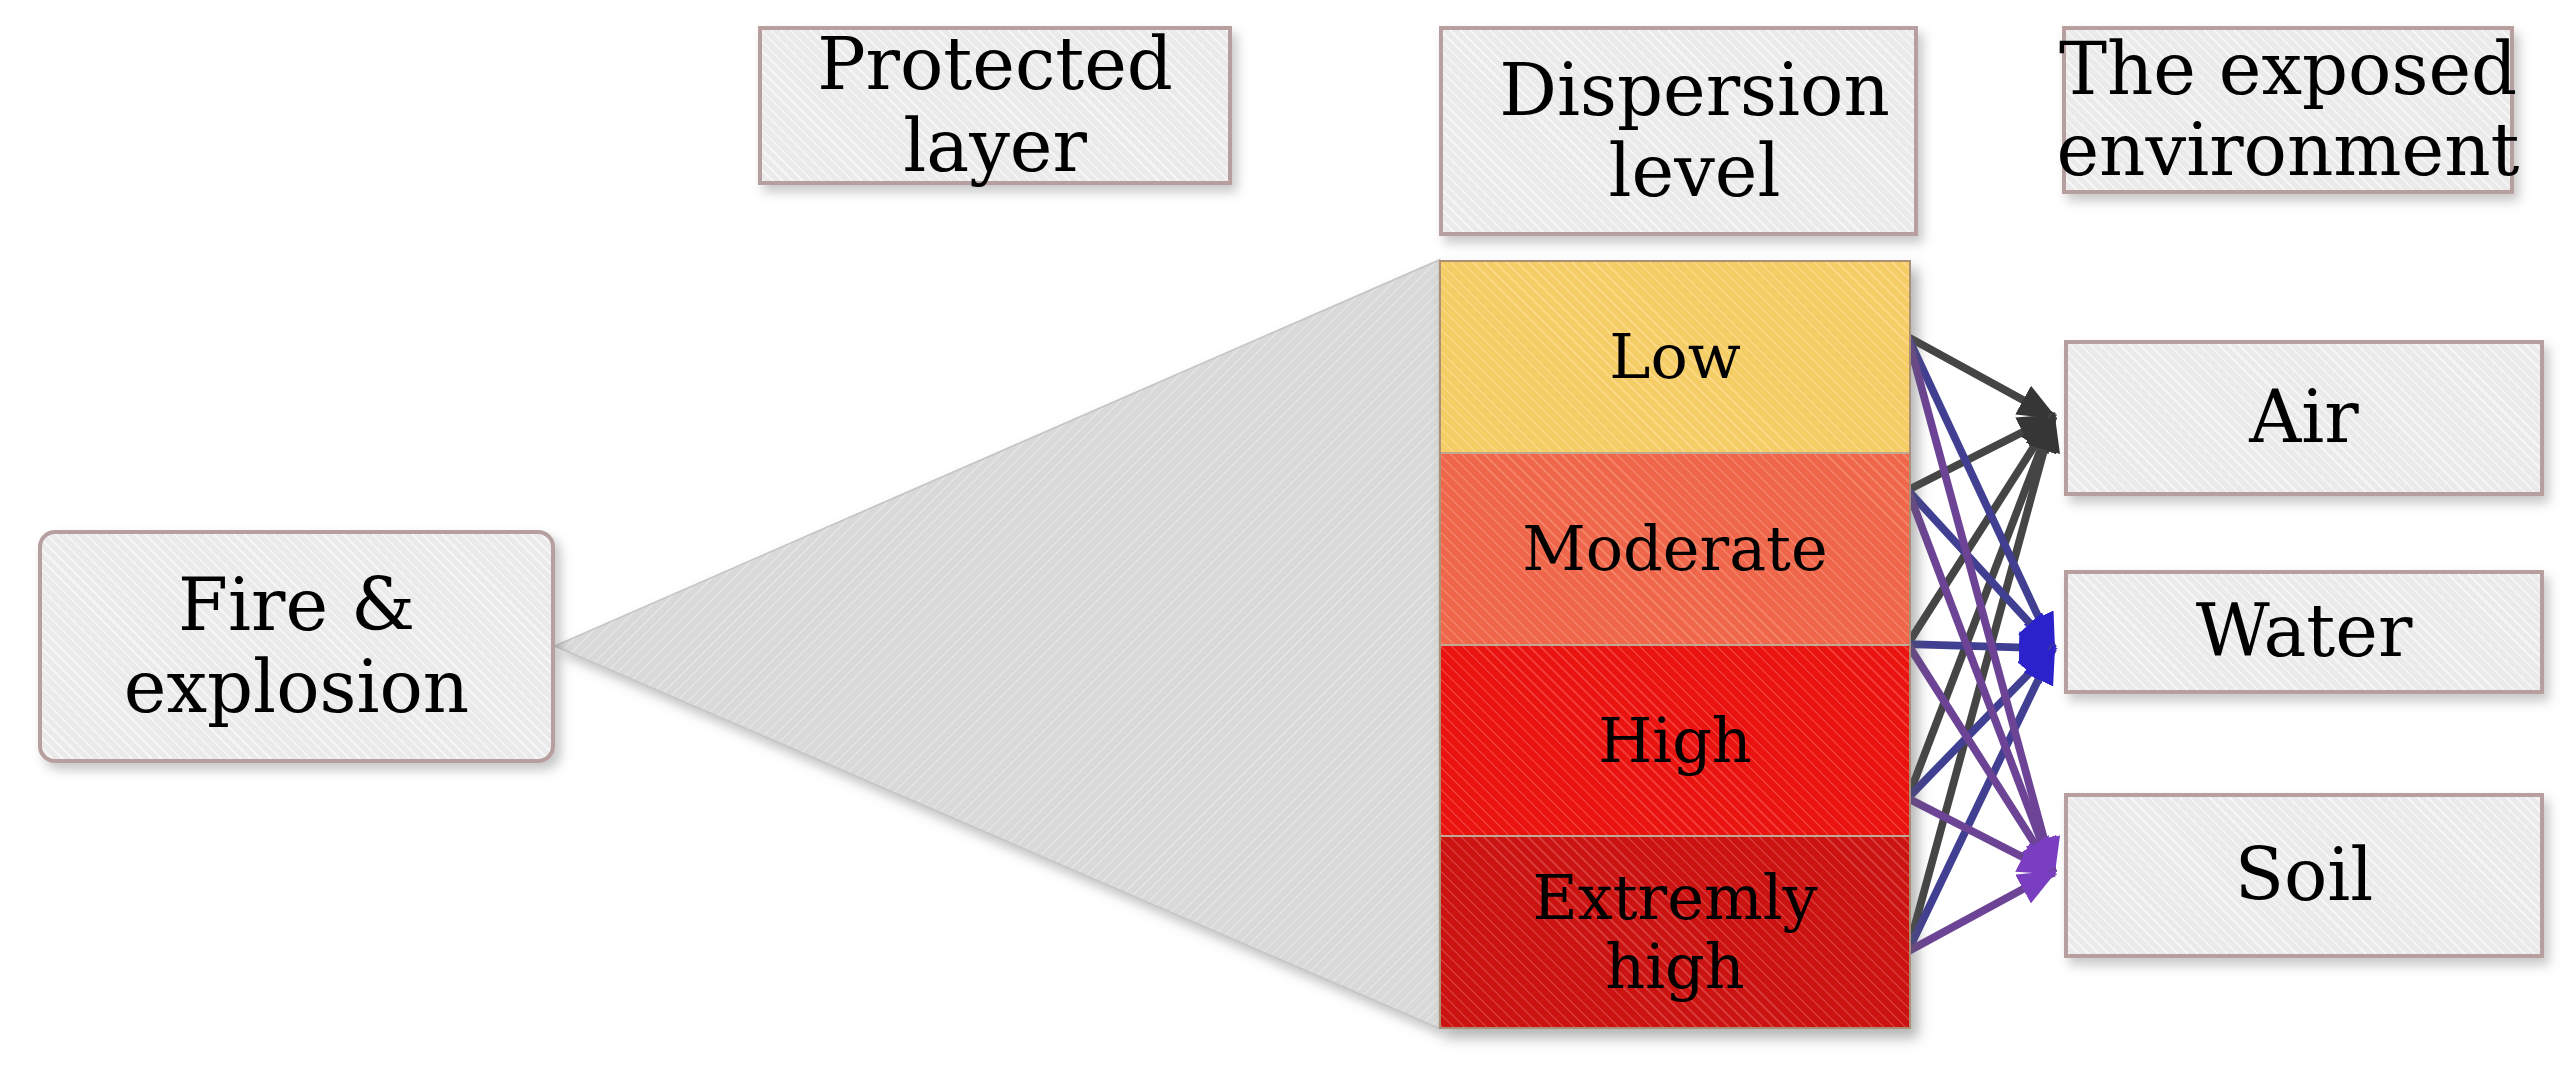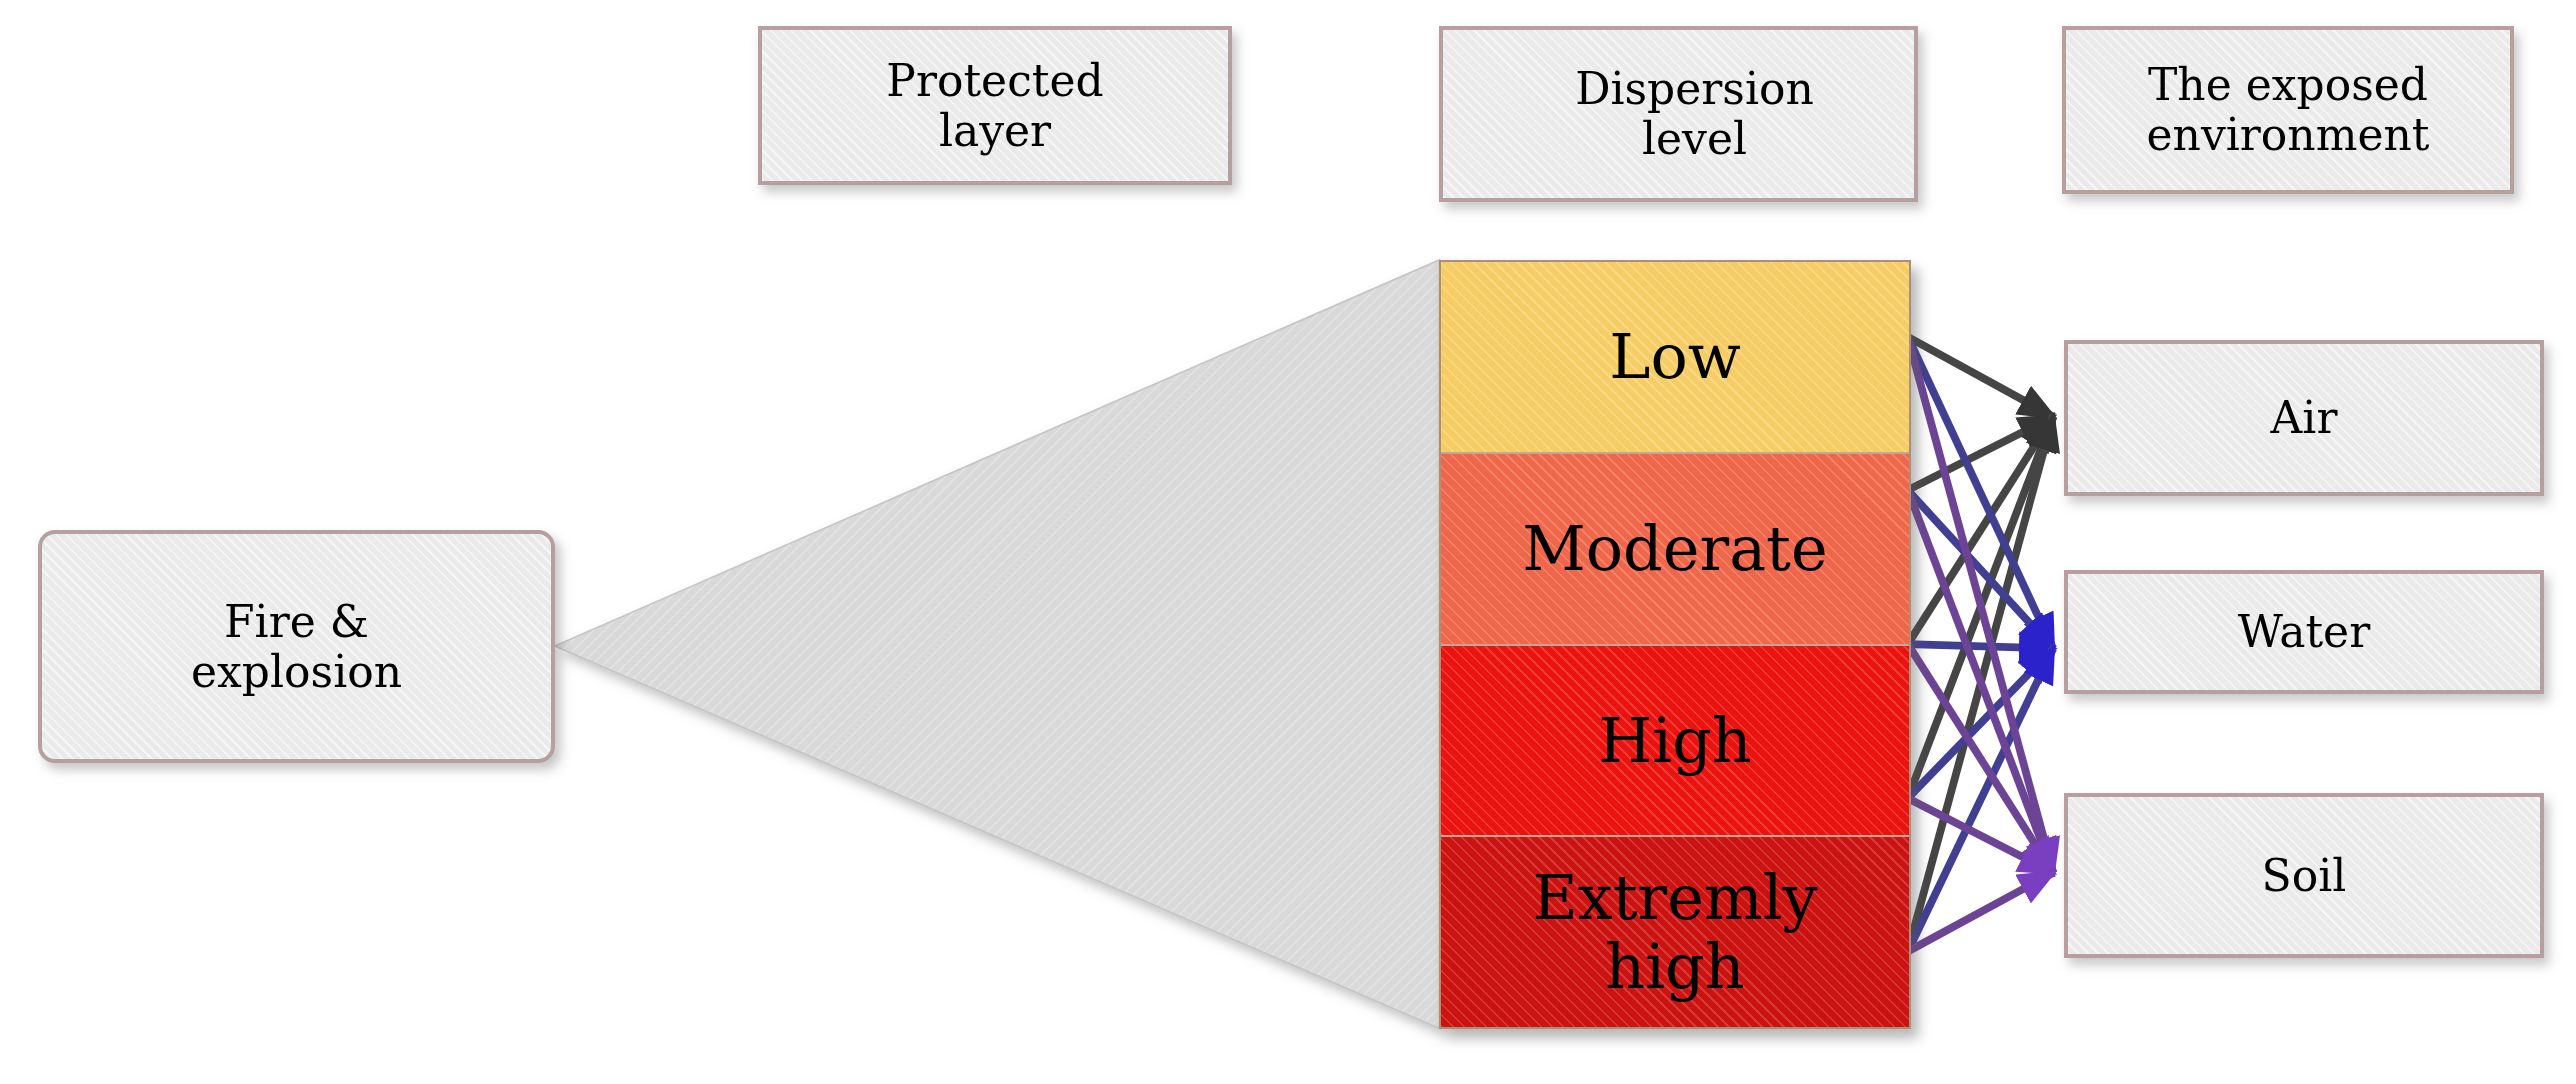--- a/index.html
+++ b/index.html
@@ -27,26 +27,26 @@
     justify-content: center;
     text-align: center;
     box-shadow: 5.2px 7px 10.4px rgba(110,110,110,0.38);
     background-image: repeating-linear-gradient(45deg,
       rgba(255,255,255,0.5) 0px, rgba(255,255,255,0.5) 1.7px,
       rgba(0,0,0,0.012) 1.7px, rgba(0,0,0,0.012) 7px);
   }
   .label {
     white-space: pre-line;
     line-height: 1.13;
-    font-size: 44px;
+    font-size: 72px;
   }
   
   #fire-box        { left: 38px;   top: 530px; width: 517px; height: 233px; }
   #hdr-protected   { left: 758px;  top: 26px;  width: 474px; height: 159px; }
-  #hdr-dispersion  { left: 1439px; top: 26px;  width: 479px; height: 176px; padding-left: 32px; }
+  #hdr-dispersion  { left: 1439px; top: 26px;  width: 479px; height: 210px; padding-left: 32px; }
   #hdr-exposed     { left: 2062px; top: 26px;  width: 452px; height: 168px; }
   #env-air         { left: 2064px; top: 340px; width: 480px; height: 156px; }
   #env-water       { left: 2064px; top: 570px; width: 480px; height: 124px; }
   #env-soil        { left: 2064px; top: 793px; width: 480px; height: 165px; align-items: center; }
 
   #stack {
     position: absolute;
     left: 1439px; top: 260px;
     width: 472px; height: 769px;
     border: 2.6px solid;

